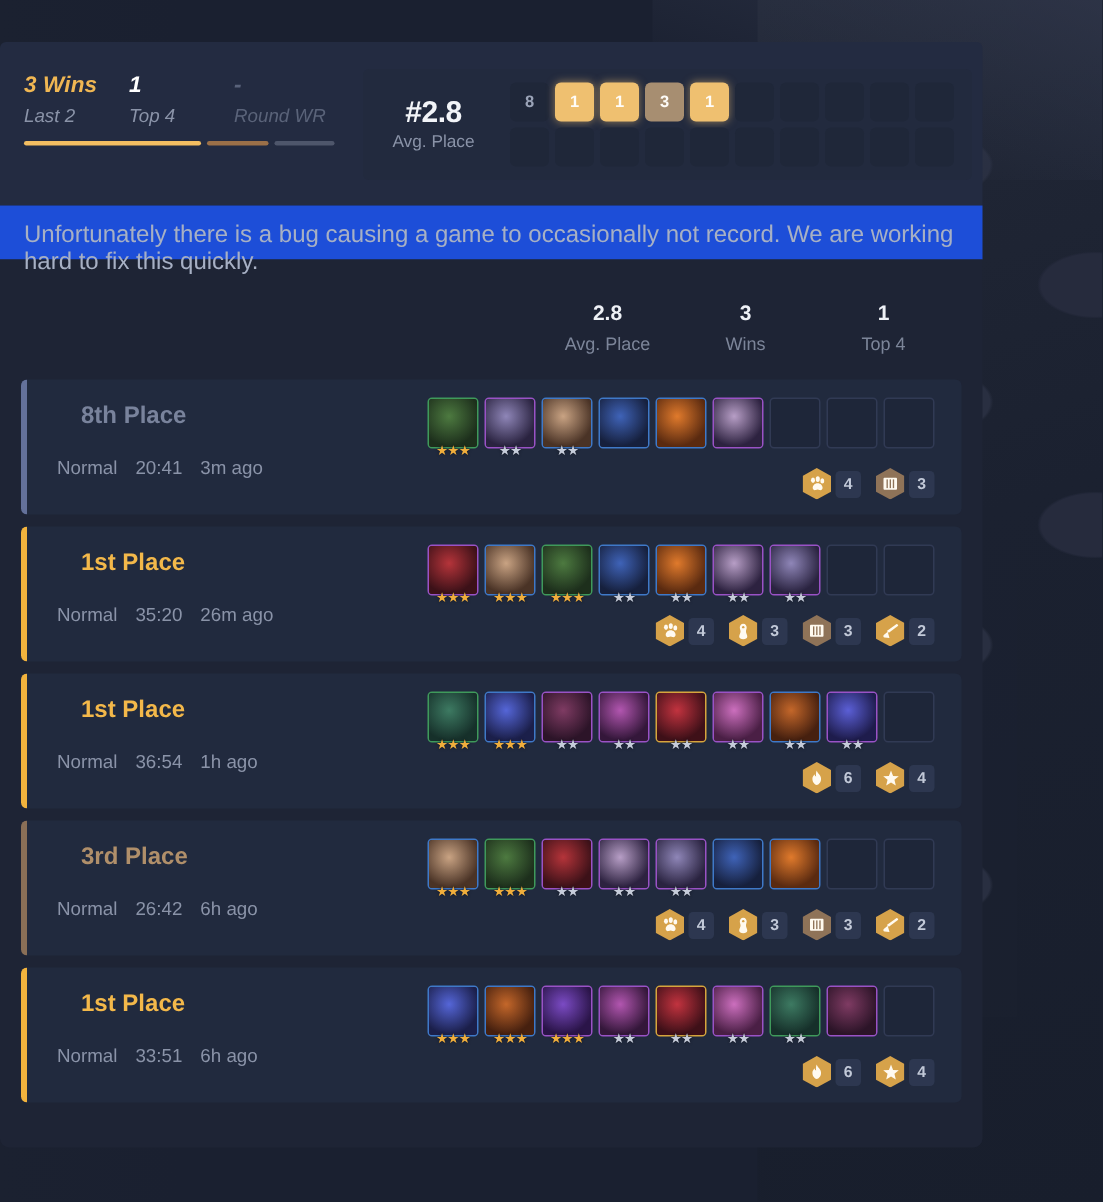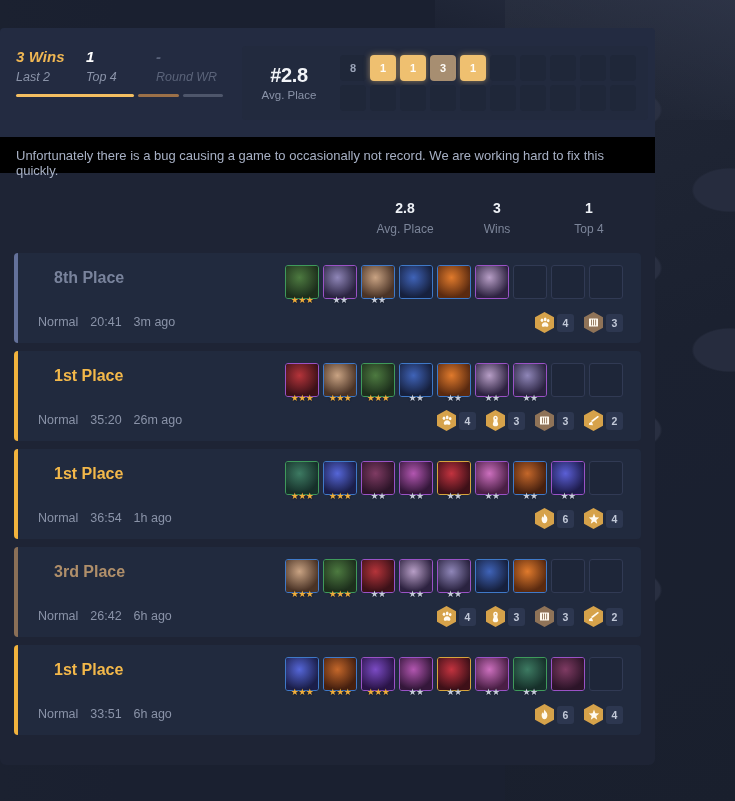--- a/index.html
+++ b/index.html
@@ -112,23 +112,23 @@
     background: #1f2739;
     display: flex; align-items: center; justify-content: center;
     font-size: 11px; font-weight: bold; color: #8f98ad;
   }
   .pbox.filled-loss { background: #1f2739; color: #9aa3b7; }
   .pbox.filled-win  { background: #efc070; color: #fffdf8; box-shadow: 0 0 6px rgba(239,192,112,.55); }
   .pbox.filled-top  { background: #a78e71; color: #fdfbf7; }
 
   
   .notice {
-    background: #000000;
+    background: #1d4ed8;
     color: #a7b0c4;
-    font-size: 13px;
+    font-size: 16px;
     padding: 11px 16px;
     height: 36px;
   }
 
   
   .list-panel {
     background: #1e2435;
     border-radius: 0 0 6px 6px;
     padding: 0 0 22px 0;
   }
@@ -169,21 +169,21 @@
 
   .place-title {
     font-size: 16px; font-weight: bold; line-height: 22px;
   }
   .place-title.gold   { color: #f3b84a; }
   .place-title.bronze { color: #b08f6a; }
   .place-title.gray   { color: #79839c; }
 
   .match-meta {
     position: absolute;
-    left: 20px; bottom: 14px;
+    left: 20px; bottom: 24px;
     display: flex; gap: 12px;
     font-size: 12.5px; color: #8a93a8;
   }
 
   
   .champ-row {
     position: absolute;
     right: 18px; top: 12px;
     display: flex; gap: 4px;
   }

